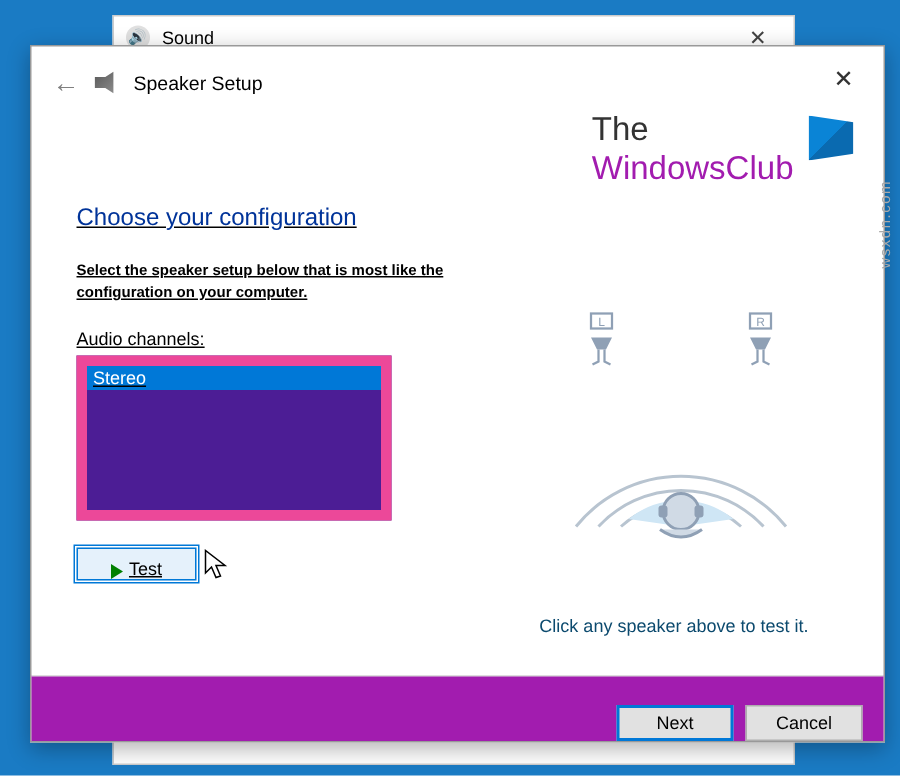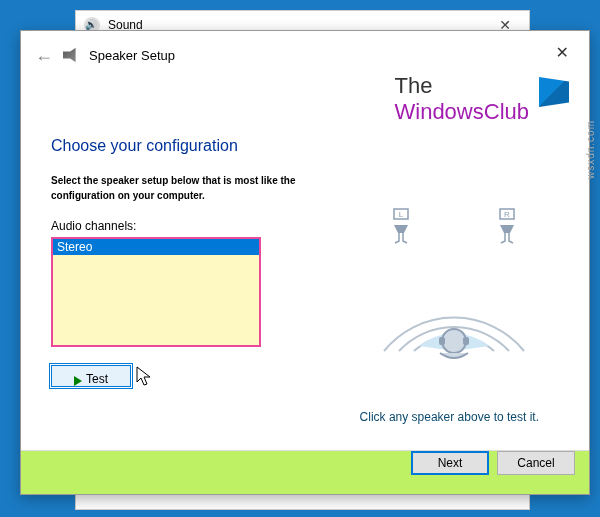--- a/index.html
+++ b/index.html
@@ -89,20 +89,21 @@
     .logo-line2 { font-size: 22px; font-weight: 400; color: #a21caf; }
     .logo-mark {
       position: absolute;
       right: -40px; top: 4px;
       width: 30px; height: 30px;
       background: linear-gradient(135deg, #0a84d6 50%, #0a6ab0 50%);
       clip-path: polygon(0 0, 100% 15%, 100% 85%, 0 100%);
     }
     .wizard-body {
       padding: 10px 30px 0 30px;
+      text-decoration: underline;
     }
     .heading {
       color: #003399;
       font-size: 16px;
       font-weight: 400;
       margin-top: 48px;
       margin-bottom: 18px;
     }
     .instruction {
       font-size: 10px;
@@ -112,22 +113,22 @@
       max-width: 280px;
     }
     .channels-label {
       font-size: 12px;
       margin-top: 16px;
       margin-bottom: 4px;
     }
     .listbox {
       width: 210px;
       height: 110px;
-      border: 2px solid #ec4899;
-      background: #fef9c3;
+      border: 7px solid #ec4899;
+      background: #4c1d95;
     }
     .list-item {
       background: #0078d7;
       color: #fff;
       padding: 1px 4px;
       font-size: 12px;
     }
     .test-button {
       margin-top: 18px;
       width: 80px;
@@ -168,25 +169,25 @@
       right: 50px;
       bottom: 70px;
       font-size: 12px;
       color: #0c4a6e;
     }
     .button-bar {
       position: absolute;
       bottom: 0;
       left: 0; right: 0;
       height: 44px;
-      background: #bef264;
+      background: #a21caf;
       border-top: 1px solid #ddd;
       display: flex;
       justify-content: flex-end;
-      align-items: flex-start;
+      align-items: flex-end;
       padding: 0 14px;
       gap: 8px;
     }
     .btn {
       width: 78px;
       height: 24px;
       background: #e1e1e1;
       border: 1px solid #adadad;
       font-size: 12px;
       display: flex;

